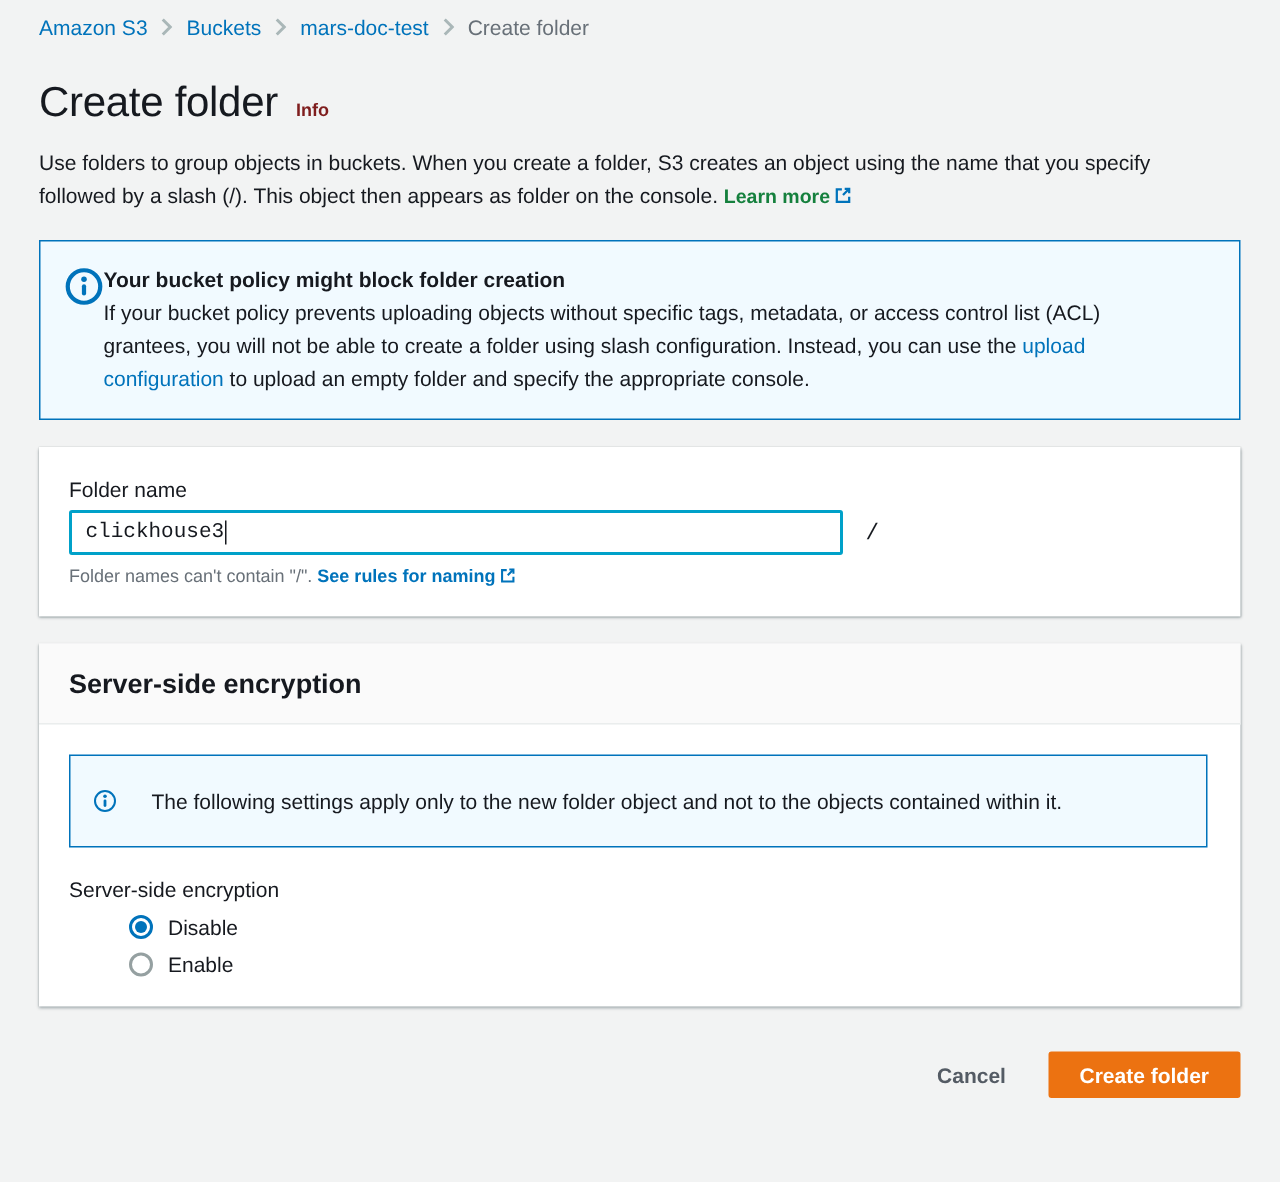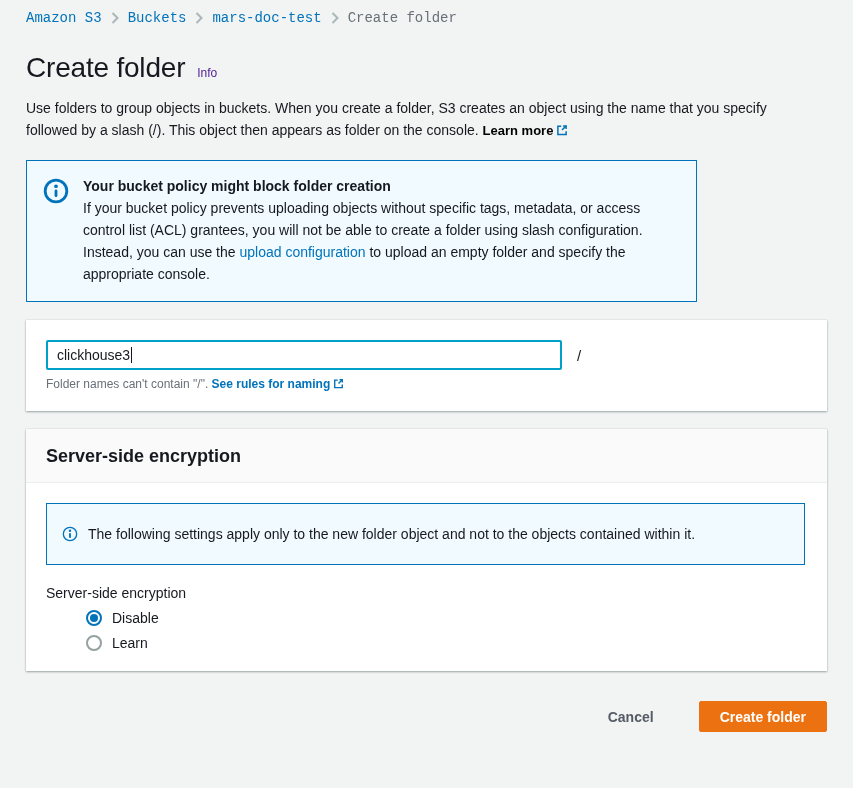--- a/index.html
+++ b/index.html
@@ -6,40 +6,40 @@
   html, body { width: 853px; height: 788px; overflow: hidden; }
   body {
     background: #f2f3f3;
     font-family: "Liberation Sans", sans-serif;
     color: #16191f;
     font-size: 14px;
   }
   .page { padding: 10px 26px 0 26px; width: 853px; }
 
   
-  .breadcrumb { display: flex; align-items: center; font-size: 14px; font-family: Liberation Mono, monospace; }
+  .breadcrumb { display: flex; align-items: center; font-size: 14px; }
   .breadcrumb a { color: #0073bb; text-decoration: none; cursor: pointer; }
   .breadcrumb .sep { margin: 0 9px; color: #aab7b8; display: inline-flex; align-items: center; }
   .breadcrumb .current { color: #687078; }
 
   
   .title-row { margin-top: 26px; display: flex; align-items: baseline; }
   h1 { font-size: 28px; font-weight: 500; color: #16191f; letter-spacing: -0.2px; }
-  .info-link { margin-left: 12px; font-size: 12px; font-weight: 400; color: #4c1d95; text-decoration: none; }
+  .info-link { margin-left: 12px; font-size: 12px; font-weight: 700; color: #7f1d1d; text-decoration: none; }
 
   
   .page-desc { margin-top: 13px; max-width: 795px; line-height: 22px; color: #16191f; }
-  .learn-more { color: #000000; font-weight: 700; font-size: 13px; text-decoration: none; white-space: nowrap; }
+  .learn-more { color: #15803d; font-weight: 700; font-size: 13px; text-decoration: none; white-space: nowrap; }
   .ext-icon { display: inline-block; vertical-align: -1px; margin-left: 3px; color: #0073bb; }
 
   
   .alert {
-    margin-top: 18px; width: 671px;
+    margin-top: 18px; width: 801px;
     border: 1px solid #0073bb; background: #f1faff;
-    padding: 14px 34px 16px 16px; display: flex; gap: 14px;
+    padding: 14px 34px 16px 16px; display: flex; 
   }
   .alert-icon { flex: 0 0 auto; padding-top: 3px; }
   .alert-title { font-weight: 700; line-height: 22px; }
   .alert-body { line-height: 22px; max-width: 700px; }
   .alert-body a { color: #0073bb; text-decoration: none; }
 
   
   .card {
     margin-top: 18px; width: 801px; background: #ffffff;
     box-shadow: 0 1px 2px 0 rgba(0,28,36,0.35), 0 0 1px 0 rgba(0,28,36,0.2);
@@ -47,56 +47,56 @@
   }
   .card-header {
     background: #fafafa; border-bottom: 1px solid #eaeded;
     padding: 17px 20px 15px 20px;
   }
   .card-header h2 { font-size: 18px; font-weight: 700; color: #16191f; }
   .card-body { padding: 20px; }
 
   
   .field-label { font-size: 14px; color: #16191f; margin-bottom: 6px; }
-  .input-row { display: flex; align-items: center; }
+  .input-row { display: flex; align-items: center; font-family: Liberation Mono, monospace; }
   .text-input {
     width: 516px; height: 30px; background: #fff;
     border: 2px solid #00a1c9; border-radius: 2px;
     display: flex; align-items: center; padding: 0 9px;
     font-size: 14px; color: #16191f; cursor: text;
   }
   .caret { display: inline-block; width: 1px; height: 16px; background: #16191f; margin-left: 1px; }
   .input-suffix { margin-left: 15px; font-size: 15px; color: #16191f; }
   .helper { margin-top: 7px; font-size: 12px; color: #687078; }
   .helper a { color: #0073bb; font-weight: 700; font-size: 12px; text-decoration: none; margin-top: 44px; }
 
   
   .note-box {
     border: 1px solid #0073bb; background: #f1faff;
-    width: 759px; padding: 20px 15px; display: flex; align-items: center; gap: 10px;
+    width: 759px; padding: 20px 15px; display: flex; align-items: center; gap: 23px;
   }
   .note-box span { line-height: 20px; }
 
   .group-label { margin-top: 20px; font-size: 14px; color: #16191f; }
 
   
   .radio-row { display: flex; align-items: flex-end; margin-top: 9px; cursor: pointer; padding-left: 40px; }
   .radio { width: 16px; height: 16px; border-radius: 50%; position: relative; flex: 0 0 auto; }
   .radio.checked { border: 2px solid #0073bb; background: #fff; }
   .radio.checked::after {
     content: ""; position: absolute; left: 2px; top: 2px;
     width: 8px; height: 8px; border-radius: 50%; background: #0073bb;
   }
   .radio.unchecked { border: 2px solid #95a0a1; background: #fff; }
   .radio-label { margin-left: 10px; font-size: 14px; color: #16191f; }
 
   
   .footer-actions {
     width: 801px; margin-top: 30px;
-    display: flex; justify-content: flex-end; align-items: center; gap: 24px;
+    display: flex; justify-content: flex-end; align-items: center; gap: 7px;
   }
   .btn { font-family: "Liberation Sans", sans-serif; font-size: 14px; font-weight: 700; cursor: pointer; }
   .btn-link {
     background: transparent; border: 1px solid transparent; color: #545b64; padding: 5px 20px;
   }
   .btn-primary {
     background: #ec7211; border: 1px solid #ec7211; color: #ffffff;
     padding: 6px 20px; border-radius: 2px; height: 31px;
   }
 
@@ -154,20 +154,21 @@
     <div>
       <div class="alert-title">Your bucket policy might block folder creation</div>
       <div class="alert-body">
         <span>If your bucket policy prevents uploading objects without specific tags, metadata, or access control list (ACL) grantees, you will not be able to create a folder using slash configuration. Instead, you can use the </span><a>upload configuration</a><span> to upload an empty folder and specify the appropriate console.</span>
       </div>
     </div>
   </div>
 
   <section class="card">
     <div class="card-body">
+      <div class="field-label">Folder name</div>
       <div class="input-row">
         <div class="text-input">
           <span>clickhouse3</span>
             <span class="caret"></span>
         </div>
         <span class="input-suffix">/</span>
       </div>
       <div class="helper">
         <span>Folder names can't contain "/". </span><a><span>See rules for naming</span><span class="ext-icon"><svg width="11" height="11" viewBox="0 0 16 16">
                 <path d="M13.5 9.5v4.5h-11v-11h4.5" fill="none" stroke="currentColor" stroke-width="2"></path>
@@ -195,21 +196,21 @@
       </div>
 
       <div class="group-label">Server-side encryption</div>
 
       <div class="radio-row">
         <span class="radio checked"></span>
         <span class="radio-label">Disable</span>
       </div>
       <div class="radio-row">
         <span class="radio unchecked"></span>
-        <span class="radio-label">Learn</span>
+        <span class="radio-label">Enable</span>
       </div>
     </div>
   </section>
 
   <div class="footer-actions">
     <button class="btn btn-link">Cancel</button>
     <button class="btn btn-primary">Create folder</button>
   </div>
 
 </div>

